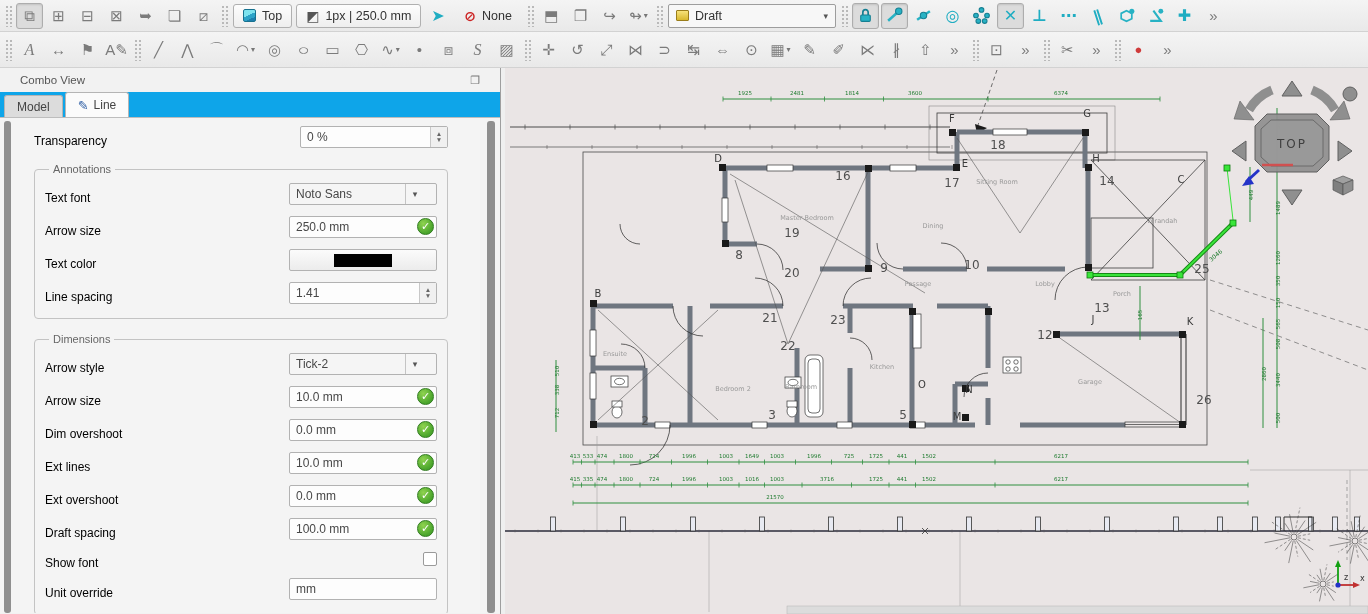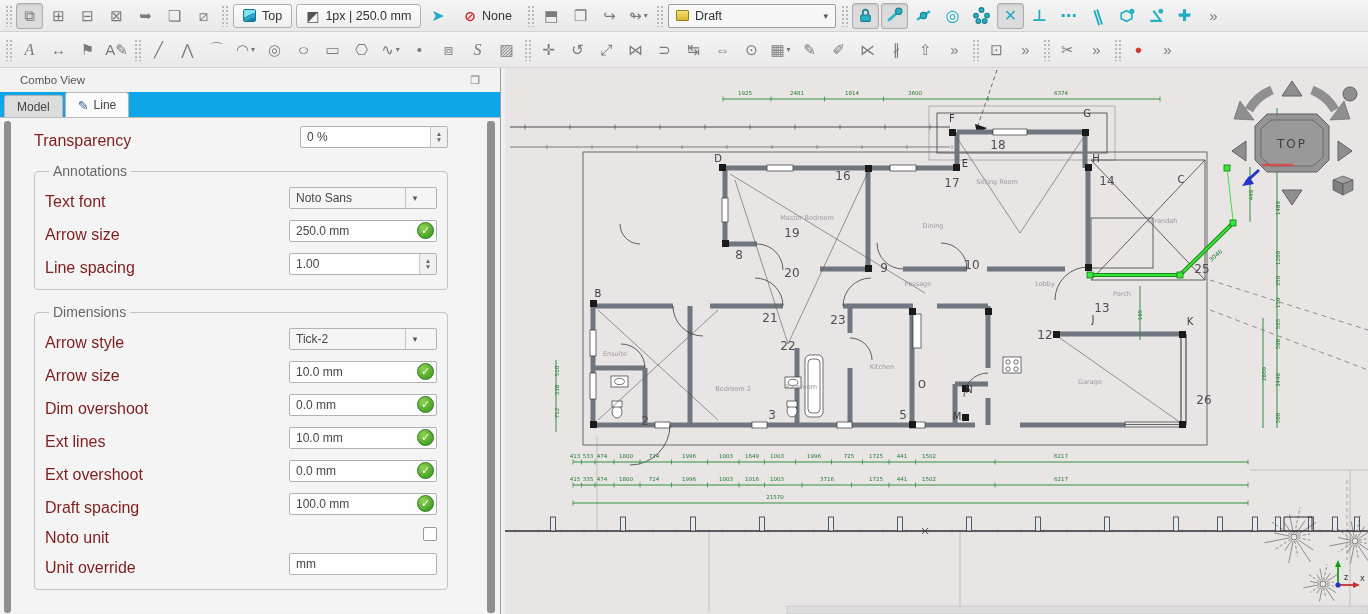--- a/index.html
+++ b/index.html
@@ -46,38 +46,38 @@
   .tab{height:22px;padding:0 12px;display:flex;align-items:center;gap:5px;font-size:12px;color:#444;
     background:#dcdcdc;border:1px solid #b5b5b5;border-bottom:none;border-radius:3px 3px 0 0;margin-right:2px;}
   .tab.active{background:#fbfbfb;height:25px;font-weight:normal;}
   .tab .pencil{color:#2f5fa5;font-size:13px;}
   .panel-body{position:relative;height:495px;background:#f4f4f4;overflow:hidden;}
   .scroll-strip{position:absolute;top:3px;bottom:0;width:7px;background:#8f8f8f;border-radius:3px;}
   .scroll-strip.left{left:4px;}
   .scroll-strip.right{left:487px;width:8px;}
   .task-content{position:absolute;left:16px;right:22px;top:0;bottom:0;padding:2px 30px 0 18px;}
   .frow{display:flex;align-items:center;margin:5px 0 9px 0;height:24px;}
-  .frow label{flex:1;font-size:16px;color:#7f1d1d;margin-top:8px;}
+  .frow label{flex:1;font-size:12px;color:#000000;margin-top:8px;}
   .ctrl{position:relative;width:148px;height:22px;flex:none;}
   .input,.combo,.spinbox,.colorbtn{width:148px;height:22px;border:1px solid #b2b2b2;border-radius:2px;
     background:#fdfdfd;font-size:12px;color:#474747;display:flex;align-items:center;padding:0 6px;}
   .combo{background:#f5f5f5;padding-right:12px;}
   .combo .combo-caret{margin-left:auto;width:19px;align-self:stretch;display:flex;align-items:center;
     justify-content:center;border-left:1px solid #c4c4c4;color:#555;font-size:9px;}
   .spinbox{padding-right:0;}
   .spinbox .spin{margin-left:auto;width:17px;align-self:stretch;display:flex;flex-direction:column;align-items:center;
     justify-content:center;border-left:1px solid #c8c8c8;color:#666;font-size:6.5px;line-height:6px;background:#f0f0f0;}
   .okcheck{position:absolute;right:3px;top:2px;width:17px;height:17px;border-radius:50%;
     background:radial-gradient(circle at 35% 30%,#8fd34f,#4aa52c 70%);border:1px solid #2f7a1e;
     color:#fff;font-size:11px;font-weight:bold;display:flex;align-items:center;justify-content:center;}
   .colorbtn{background:linear-gradient(#fbfbfb,#ececec);justify-content:center;}
   .swatch{width:58px;height:13px;background:#000;}
   .checkbox{width:14px;height:14px;border:1px solid #9a9a9a;border-radius:2px;background:#fff;margin-left:auto;}
   fieldset{border:1px solid #c3c3c3;border-radius:4px;margin:14px 0 4px 0;padding:2px 10px 4px 10px;}
-  fieldset legend{font-size:14px;color:#666;padding:0 4px;margin-left:4px;}
+  fieldset legend{font-size:11px;color:#666;padding:0 4px;margin-left:4px;}
   
   #main-view{position:absolute;left:505px;top:0;width:863px;height:546px;background:#eae5e5;}
   #main-view svg{display:block;}
   text{font-family:"DejaVu Sans",sans-serif;}
 </style>
 </head>
 <body>
 
 <div class="toolbar" id="toolbar-row1">
     <div class="grip"></div>
@@ -258,24 +258,32 @@
           <div class="frow">
             <label>Arrow size</label>
             <div class="ctrl">
                 <div class="input">
               <span>250.0 mm</span>
                 </div>
               <span class="okcheck">✓</span>
             </div>
           </div>
           <div class="frow">
+            <label>Text color</label>
+            <div class="ctrl">
+                <div class="colorbtn">
+              <span class="swatch"></span>
+                </div>
+              </div>
+          </div>
+          <div class="frow">
             <label>Line spacing</label>
             <div class="ctrl">
                 <div class="spinbox">
-              <span>1.00</span>
+              <span>1.41</span>
               <span class="spin">
                     <span>▲</span>
                     <span>▼</span>
                   </span>
             </div>
               </div>
           </div>
         </fieldset>
 
         <fieldset>
@@ -328,21 +336,21 @@
           <div class="frow">
             <label>Draft spacing</label>
             <div class="ctrl">
                 <div class="input">
               <span>100.0 mm</span>
                 </div>
               <span class="okcheck">✓</span>
               </div>
           </div>
           <div class="frow" style="height:18px">
-            <label>Noto unit</label>
+            <label>Show font</label>
             <span class="checkbox"></span>
           </div>
           <div class="frow">
             <label>Unit override</label>
             <div class="ctrl">
                 <div class="input">
               <span>mm</span>
                 </div>
               </div>
           </div>

